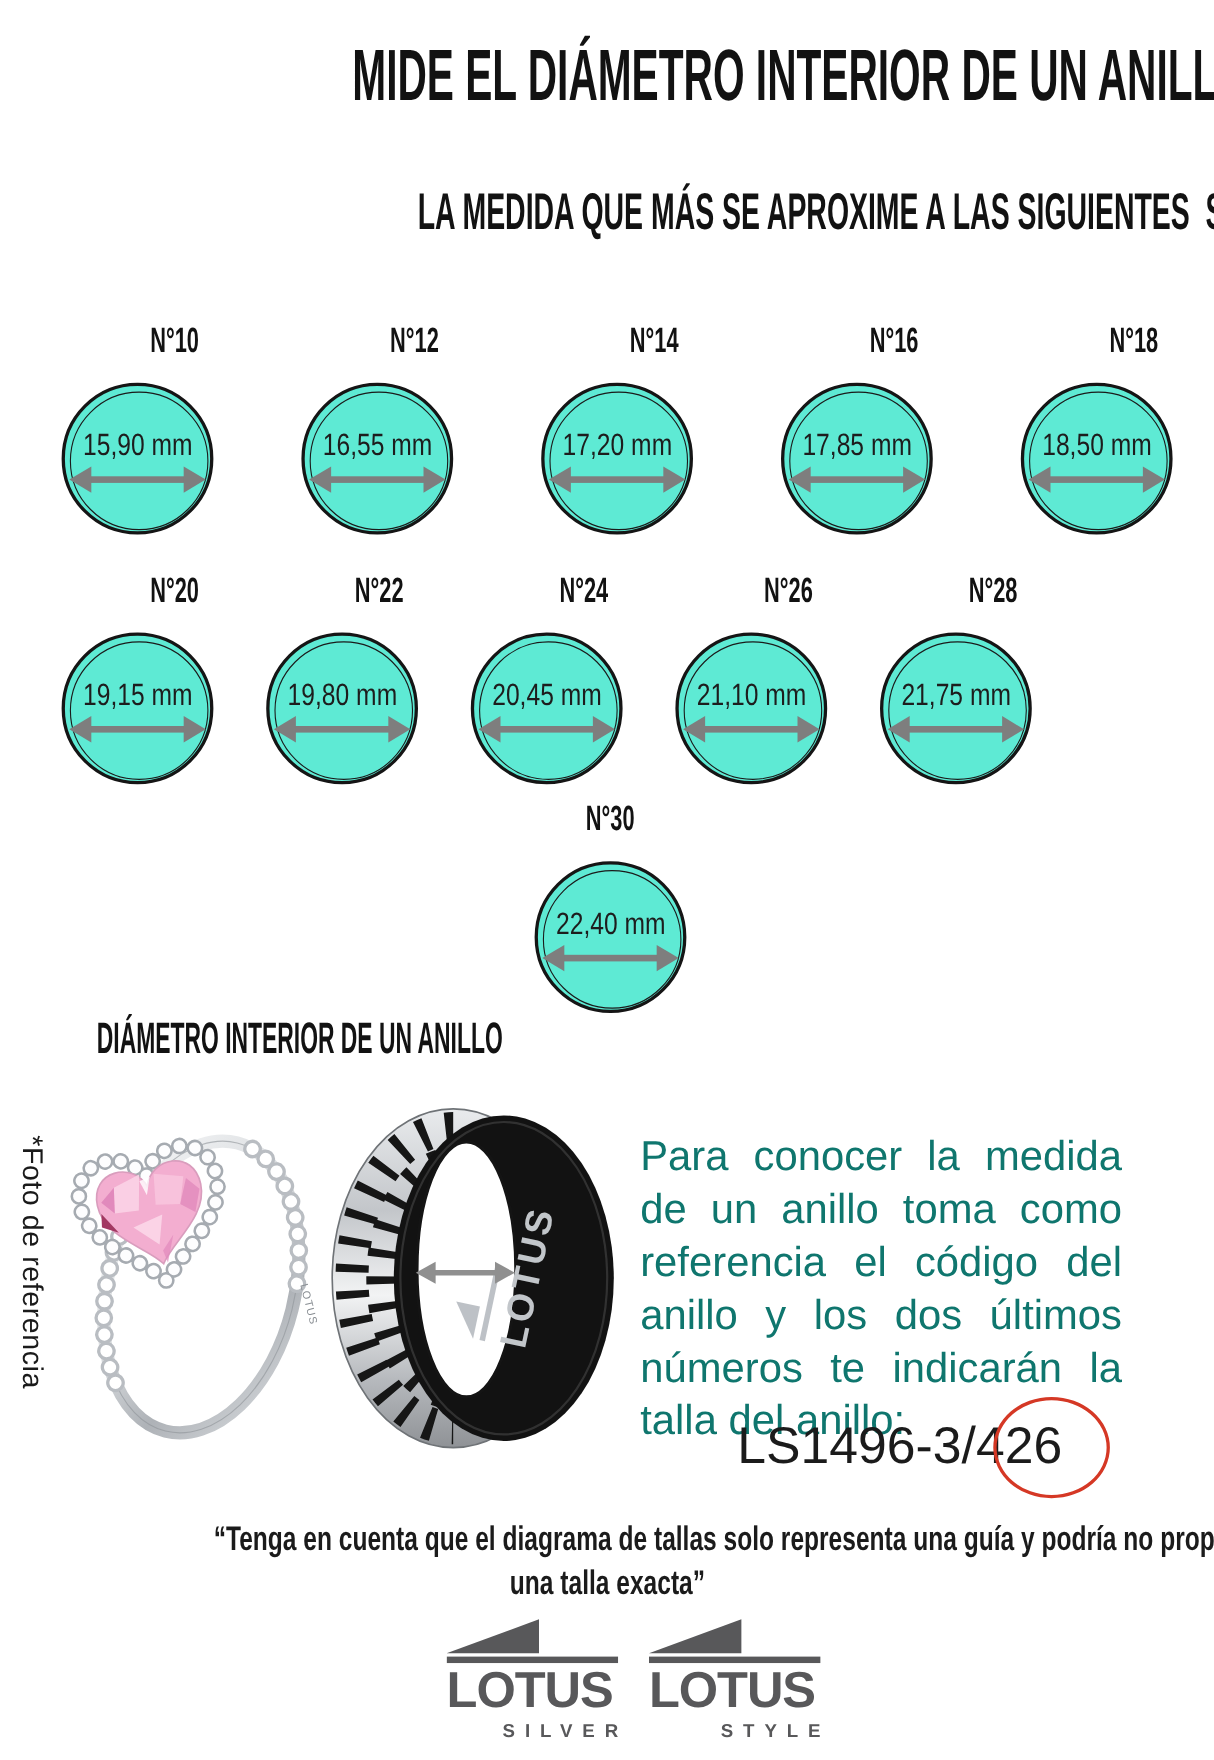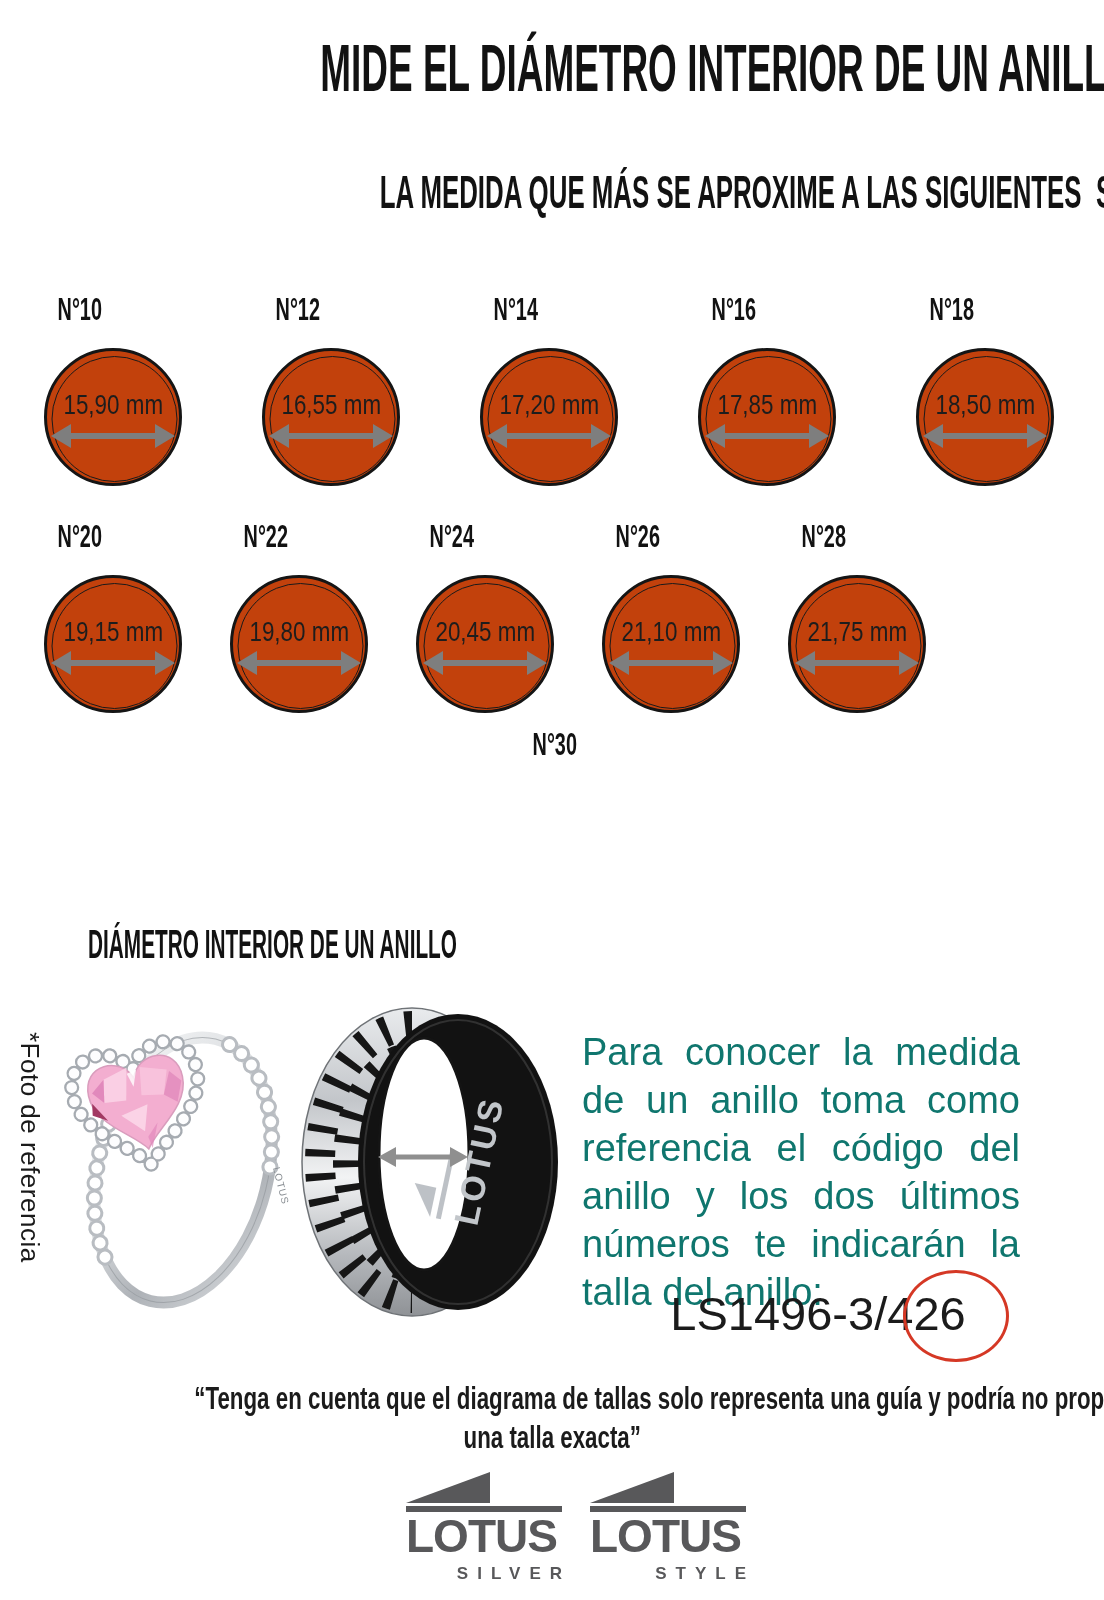--- a/index.html
+++ b/index.html
@@ -14,24 +14,24 @@
   .c72{transform:scaleX(.72);}
   .c80{transform:scaleX(.80);}
 
   .title-wrap{position:absolute;top:30px;left:0;width:100%;text-align:center;}
   .title{font-size:66px;font-weight:700;letter-spacing:0;color:#121212;}
   .subtitle-wrap{position:absolute;top:164px;left:0;width:100%;text-align:center;}
   .subtitle{font-size:47px;font-weight:700;color:#121212;}
 
   .size-row{position:absolute;left:44px;width:1024px;display:flex;gap:68px;}
   .row1{top:293px;} .row2{top:520px;gap:36px;}
-  .size-cell{width:150px;display:flex;flex-direction:column;align-items:flex-start;}
+  .size-cell{width:150px;display:flex;flex-direction:column;align-items:flex-end;}
   .size-cell-single{position:absolute;left:480px;top:728px;width:150px;display:flex;flex-direction:column;align-items:center;justify-content:center;}
   .size-label{height:32px;line-height:32px;font-size:32px;font-weight:700;color:#121212;margin-bottom:23px;text-align:center;}
-  .ring-circle{position:relative;width:138px;height:138px;border:3.5px solid #151515;border-radius:50%;box-sizing:border-box;background:#c2410c;}
+  .ring-circle{position:relative;width:138px;height:138px;border:3.5px solid #151515;border-radius:50%;box-sizing:border-box;background:#5eead4;}
   .inner-ring{position:absolute;left:3px;top:3px;right:3px;bottom:3px;border:1.6px solid #1a1a1a;border-radius:50%;transform:translate(1.5px,2px);}
   .mm-wrap{position:absolute;left:0;top:38px;width:100%;text-align:center;}
   .mm{font-size:28px;color:#1d1d1d;}
   .dia-arrow{position:absolute;left:13%;right:13%;top:82px;height:6px;background:#7e7e7e;}
   .dia-arrow::before{content:"";position:absolute;left:-13px;top:-9px;width:0;height:0;
       border-style:solid;border-width:12px 20px 12px 0;border-color:transparent #7e7e7e transparent transparent;}
   .dia-arrow::after{content:"";position:absolute;right:-13px;top:-9px;width:0;height:0;
       border-style:solid;border-width:12px 0 12px 20px;border-color:transparent transparent transparent #7e7e7e;}
 
   .diagram-heading-wrap{position:absolute;left:88px;top:922px;}
@@ -154,20 +154,25 @@
       <div class="ring-circle">
         <div class="inner-ring"></div>
         <div class="mm-wrap"><span class="sqz c80 mm">21,75 mm</span></div>
         <div class="dia-arrow"></div>
       </div>
     </div>
   </div>
 
   <div class="size-cell-single">
     <div class="size-label"><span class="sqz c62">N°30</span></div>
+    <div class="ring-circle">
+      <div class="inner-ring"></div>
+      <div class="mm-wrap"><span class="sqz c80 mm">22,40 mm</span></div>
+      <div class="dia-arrow"></div>
+    </div>
   </div>
 
   <div class="diagram-heading-wrap">
     <span class="sqz c52 diagram-heading">DIÁMETRO INTERIOR DE UN ANILLO</span>
   </div>
 
   <div class="photo-note">*Foto de referencia</div>
 
   <svg class="pink-ring" width="245" height="335" viewBox="0 0 245 335">
     <defs>

